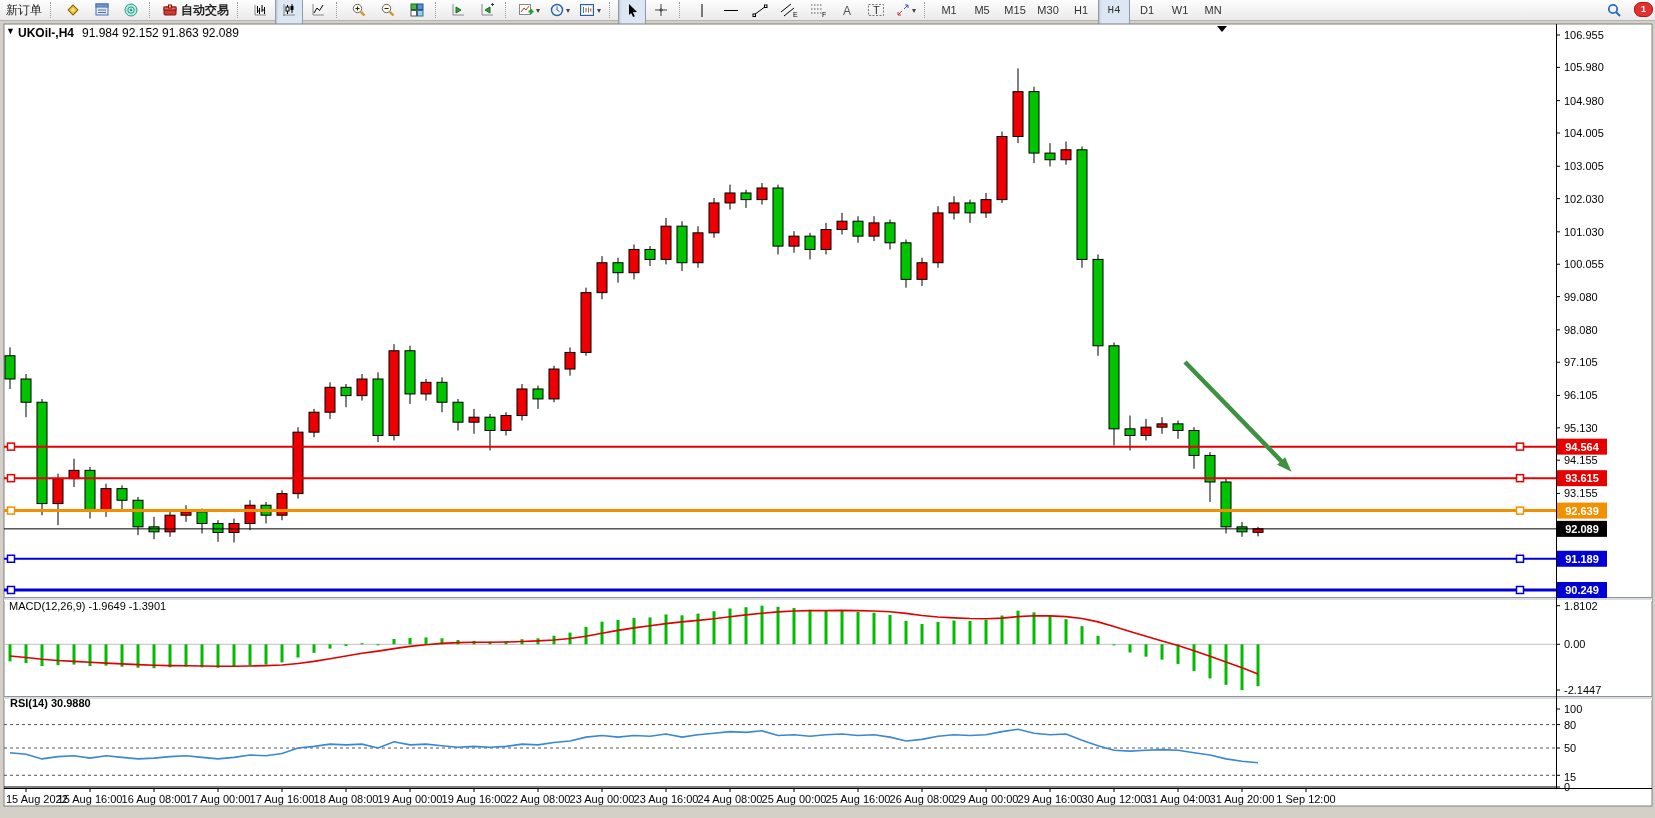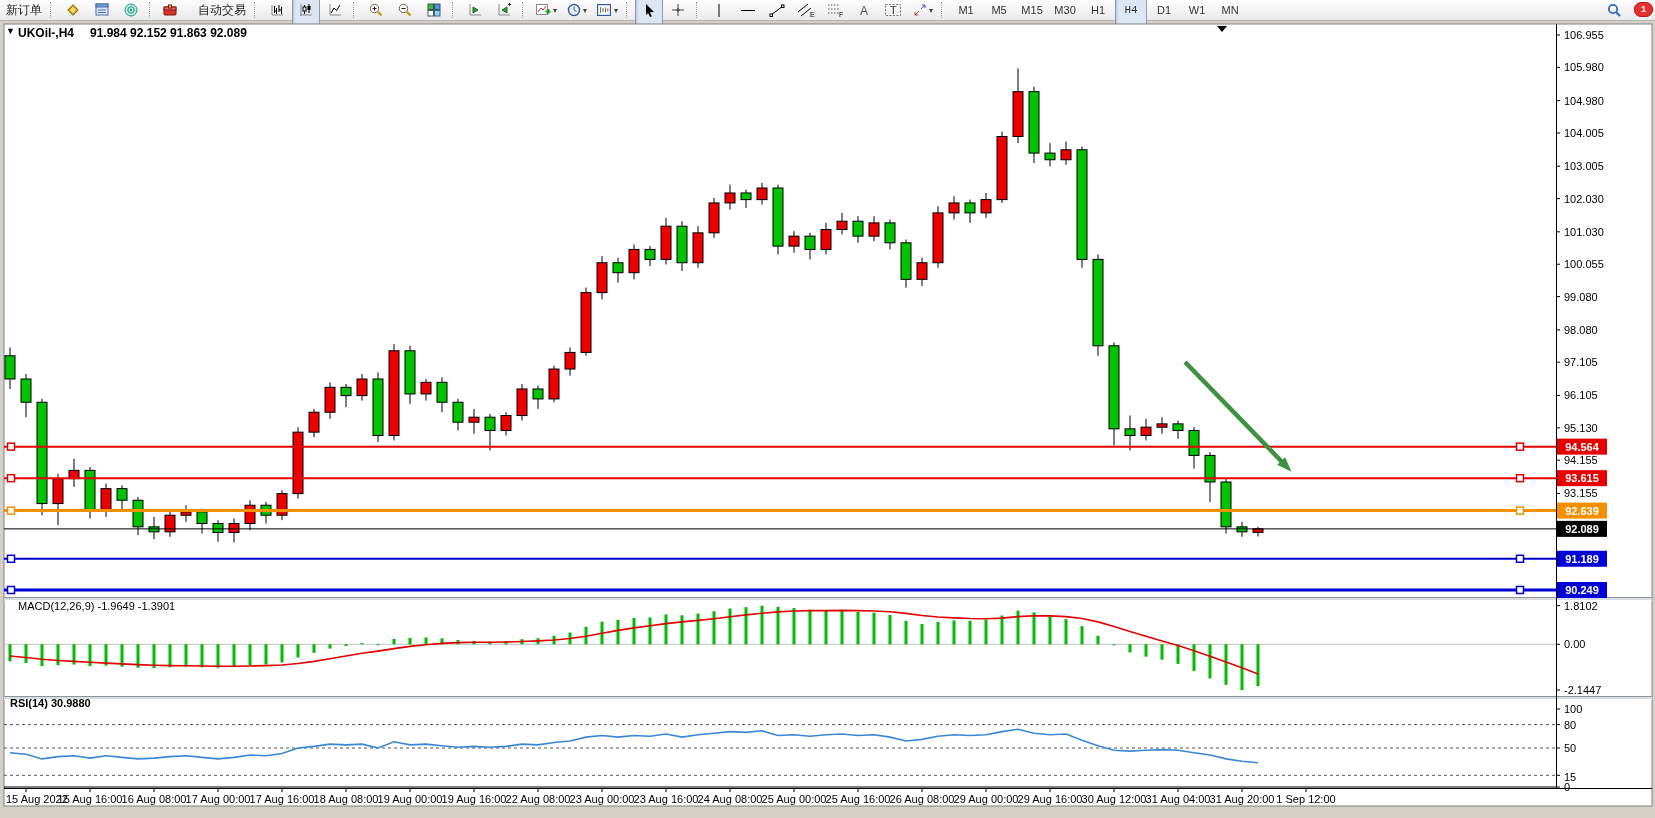--- a/index.html
+++ b/index.html
@@ -20,23 +20,23 @@
   .spacer{flex:1;}
   .badgewrap{position:relative;width:24px;height:19px;display:flex;align-items:center;justify-content:center;}
   .badge{position:absolute;right:0;top:1px;min-width:13px;height:13px;border-radius:7px;
          background:#e53030;color:#fff;font:bold 9px "Liberation Sans",sans-serif;
          display:flex;align-items:center;justify-content:center;padding:0 2px;
          border:1px solid #b01818;}
   
   .chartwin{position:absolute;left:0;top:21px;width:1655px;height:797px;}
   .ovl{position:absolute;font:11px "Liberation Sans",sans-serif;color:#000;white-space:nowrap;z-index:5;}
   .title{left:18px;top:5px;font-weight:bold;font-size:12px;}
-  .title .vals{margin-left:16px;font-weight:bold;}
+  .title .vals{margin-left:8px;font-weight:normal;}
   .collapse{left:6px;top:5px;font-size:9px;}
-  .macdlbl{left:18px;top:579px;}
+  .macdlbl{left:9px;top:579px;}
   .rsilbl{left:10px;top:676px;font-weight:bold;}
   svg text{font-family:"Liberation Sans",sans-serif;}
 </style>
 </head>
 <body>
 
 <div class="tb">
   <div class="tbtn">新订单</div>
   <div class="sep"></div>
   <div class="tbtn">
@@ -60,21 +60,21 @@
         <circle cx="8" cy="8" r="1.2" fill="#1f9e8a"></circle>
       </svg>
   </div>
   <div class="sep"></div>
   <div class="tbtn">
     <svg width="16" height="16">
         <rect x="2" y="5" width="12" height="8" rx="1" fill="#d5372b" stroke="#7d1710"></rect>
         <rect x="2" y="5" width="12" height="3" fill="#e9695e" stroke="#7d1710"></rect>
         <rect x="6.5" y="3" width="3" height="3" fill="#f2c94c" stroke="#7d1710"></rect>
       </svg>
-    <span style="margin-left:20px;">自动交易</span>
+    <span style="margin-left:3px;font-weight:bold;">自动交易</span>
   </div>
   <div class="sep"></div>
   <div class="tbtn">
     <svg width="16" height="16">
         <path d="M3 3v10M3 13h11" stroke="#888" fill="none"></path>
         <path d="M5.5 4v7M7.5 6v6M10 3v7M12.5 5v7" stroke="#000"></path>
         <path d="M5.5 9h2M10 8h2" stroke="#000"></path>
       </svg>
   </div>
   <div class="tbtn active">

